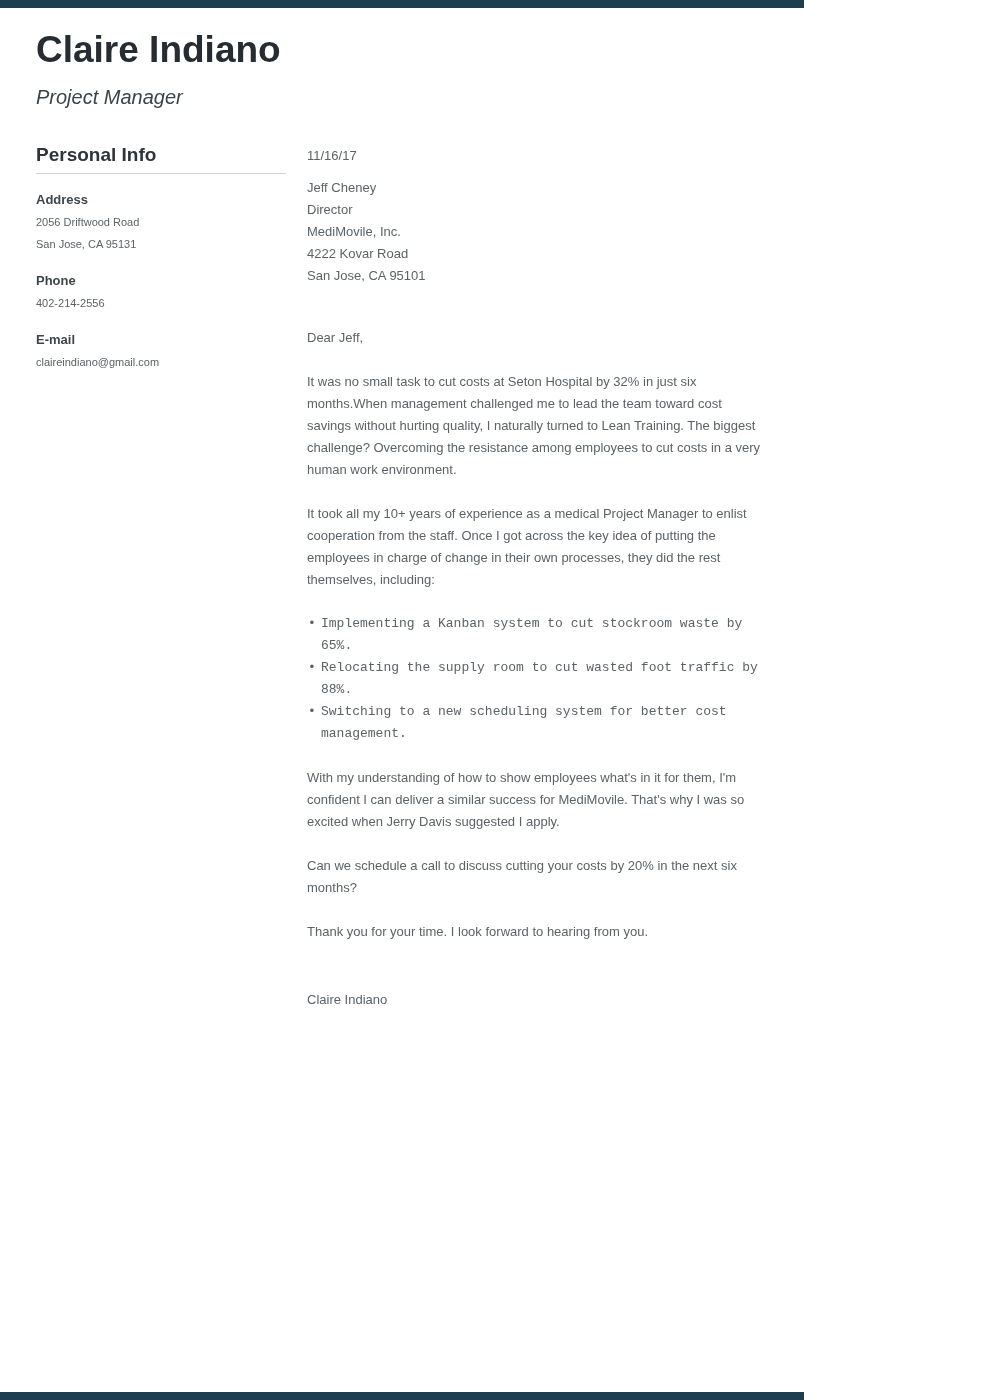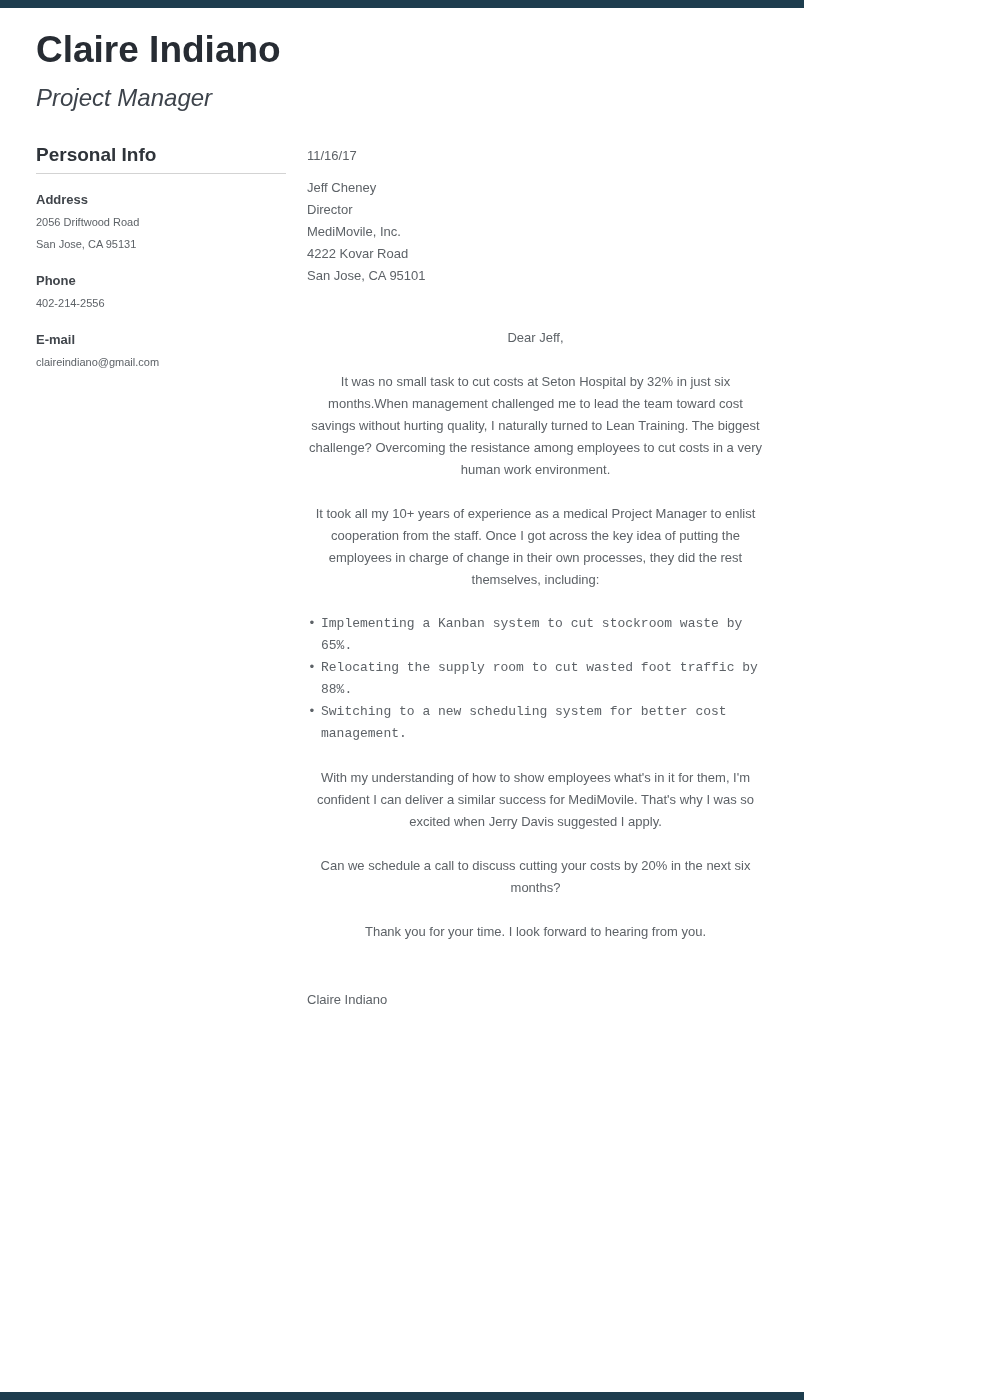--- a/index.html
+++ b/index.html
@@ -20,21 +20,21 @@
   .accent-bar.top { top: 0; }
   .accent-bar.bottom { bottom: 0; }
 
   header { padding: 31px 40px 0 36px; }
   h1.name {
     font-size: 37px; line-height: 1; font-weight: bold;
     color: var(--name-color, #272c33);
   }
   .job-title {
     margin-top: 16px;
-    font-size: 24px; line-height: 27px; font-style: italic;
+    font-size: 20px; line-height: 27px; font-style: italic;
     color: var(--title-color, #3d434b);
   }
 
   .columns {
     display: flex; gap: 21px;
     margin-top: 34px; padding: 0 40px 0 36px;
   }
 
   aside.sidebar { width: 250px; flex: 0 0 250px; }
   .sidebar-heading {
@@ -55,21 +55,21 @@
     color: var(--body-color, #5d6267);
   }
 
   main.letter {
     flex: 1 1 auto; min-width: 0;
     font-size: 13px; line-height: 22px;
     color: var(--body-color, #5d6267);
   }
   .date { margin-bottom: 10px; }
   .recipient { margin-bottom: 40px; }
-  main.letter p { margin: 0 0 22px 0; text-align: center; }
+  main.letter p { margin: 0 0 22px 0; }
   ul.achievements {
     list-style: none; margin: 0 0 22px 0; padding: 0; font-family: Liberation Mono, monospace;
   }
   ul.achievements li { position: relative; padding-left: 14px; }
   ul.achievements li::before {
     content: "\2022"; position: absolute; left: 1px; top: 0;
   }
   .signature { margin-top: 46px; }
 </style>
 </head>

